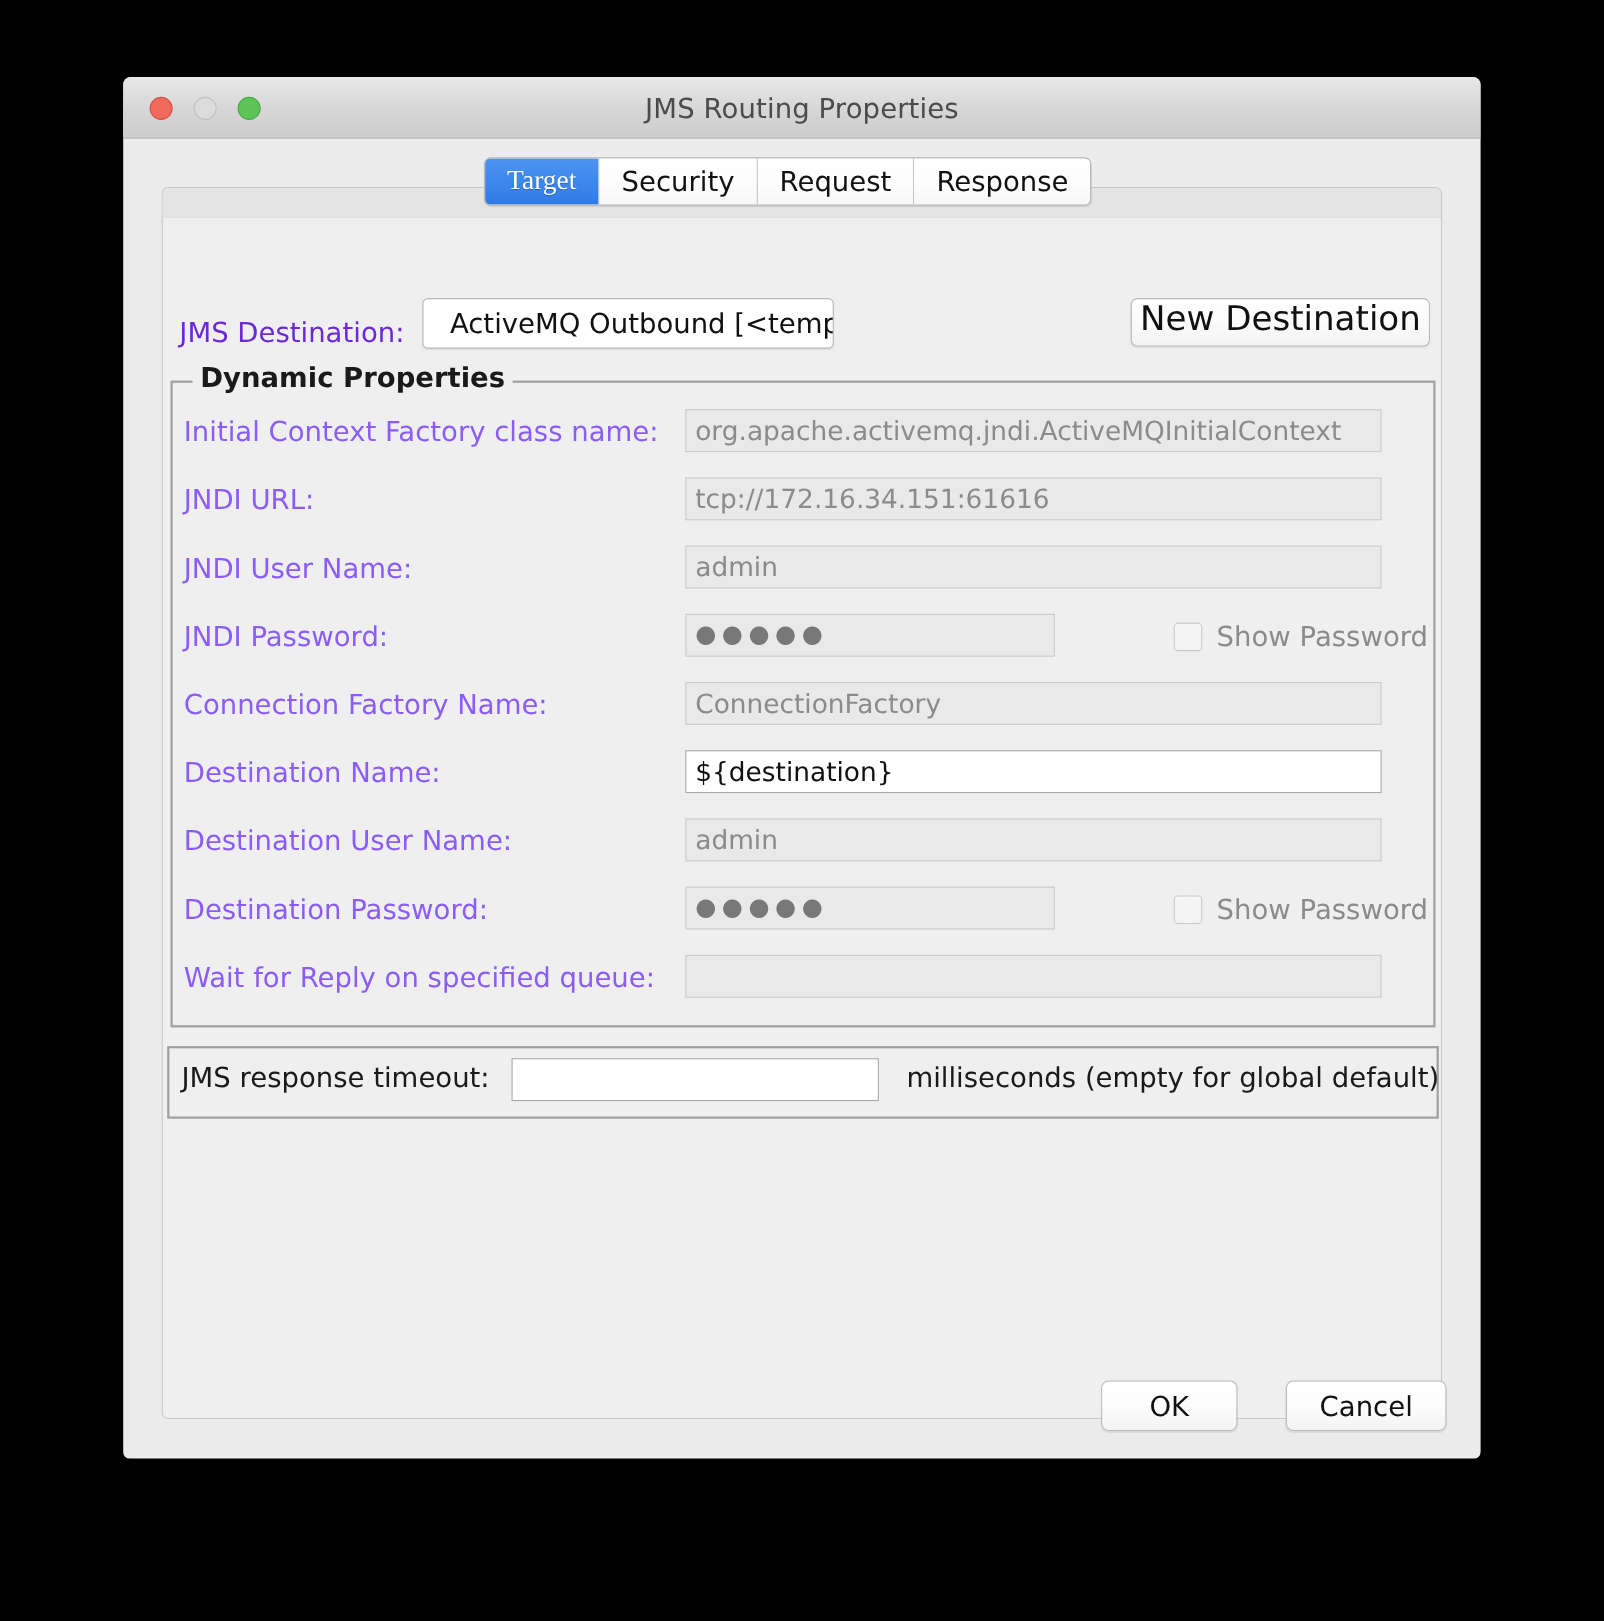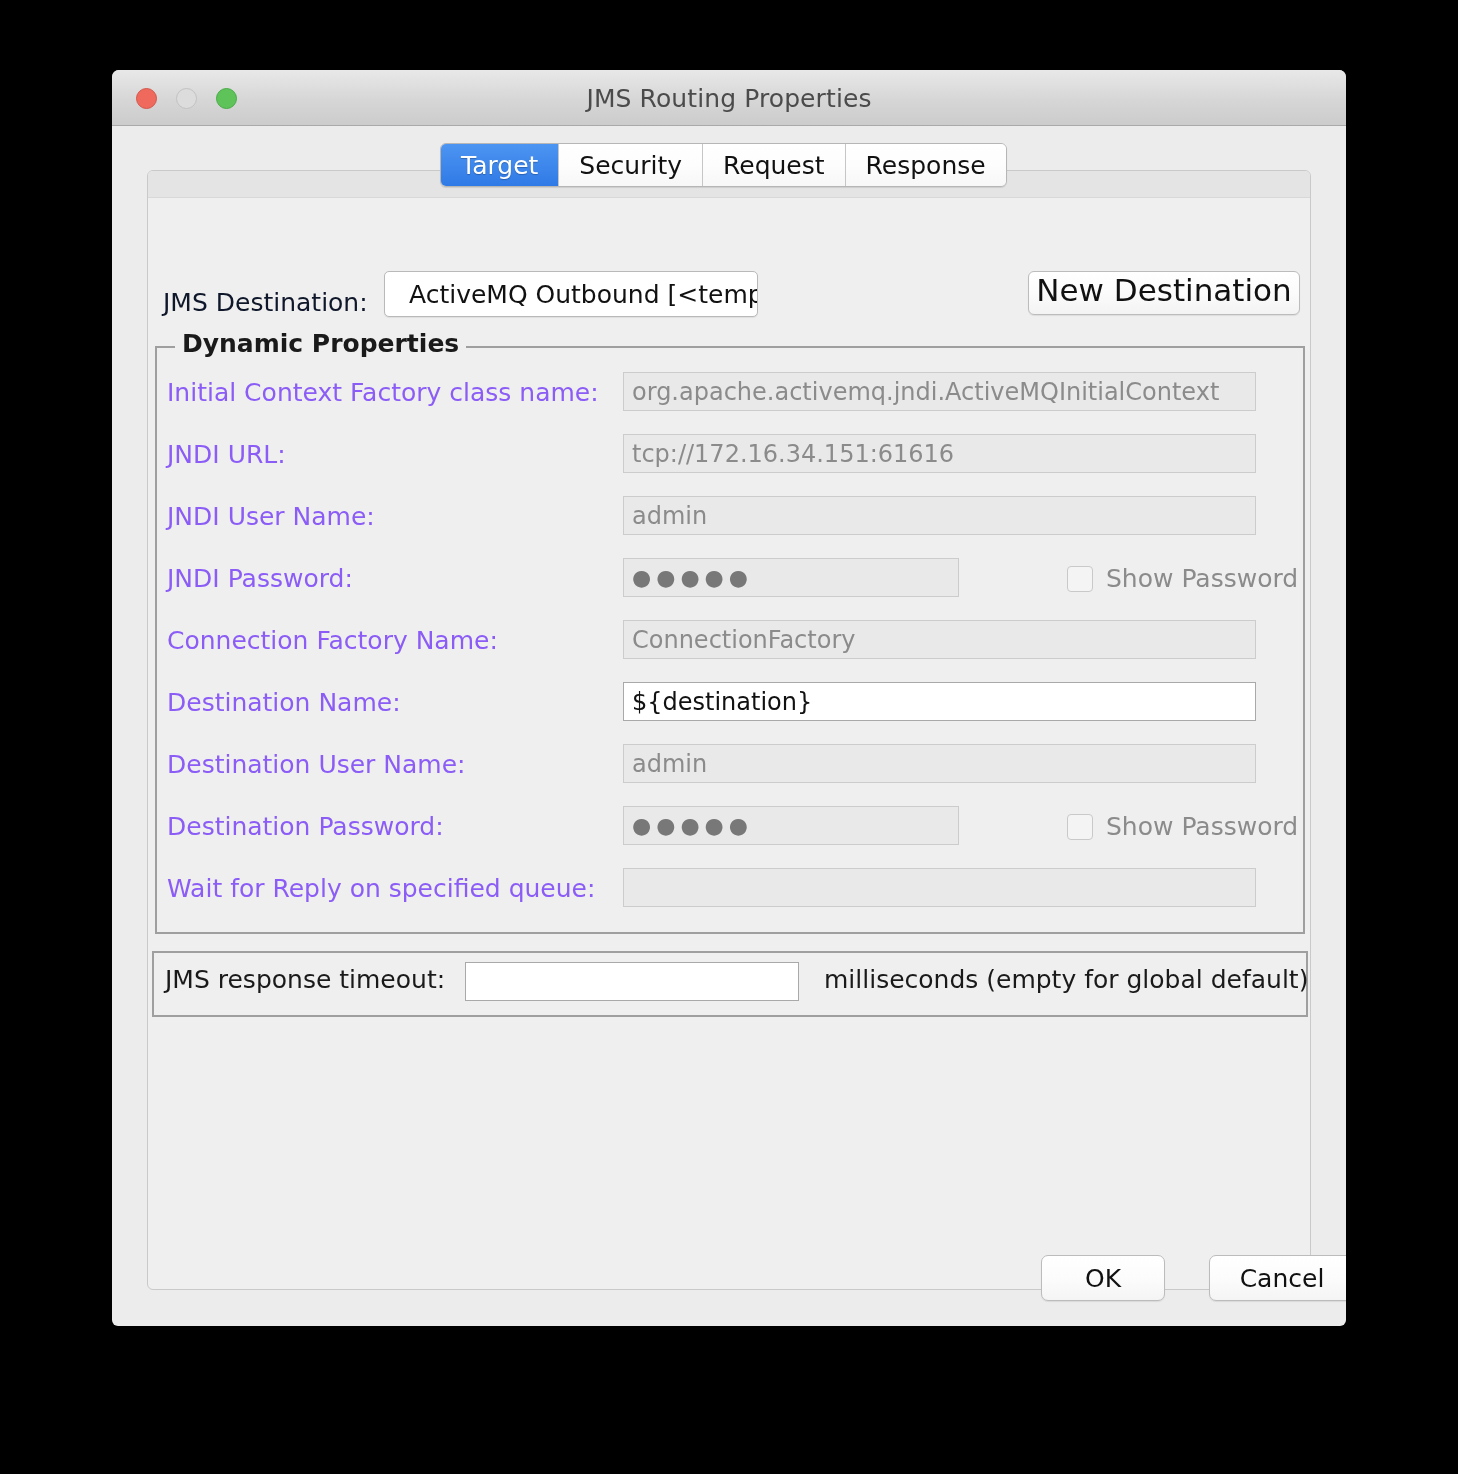--- a/index.html
+++ b/index.html
@@ -64,20 +64,21 @@
     color: #111;
     background: linear-gradient(to bottom, #ffffff 0%, #fdfdfd 50%, #f7f7f7 100%);
     border-right: 1px solid #c6c6c6;
     cursor: default;
   }
   .tab:last-child { border-right: none; }
   .tab.active {
     background: linear-gradient(to bottom, #4d95f2 0%, #2f7ae6 100%);
     color: #ffffff;
     text-shadow: 0 1px 1px rgba(0,0,0,0.25);
+    font-family: Liberation Serif, serif;
   }
 
   
   #tabpanel {
     position: absolute;
     left: 35px; top: 100px;
     width: 1164px; height: 1120px;
     background: #efefef;
     border: 1px solid #c9c9c9;
     border-radius: 6px;
@@ -87,21 +88,21 @@
     left: 0; top: 0; right: 0;
     height: 27px;
     background: #e4e4e4;
     border-bottom: 1px solid #d8d8d8;
     border-radius: 5px 5px 0 0;
   }
 
   
   .lbl {
     font-size: 25px;
-    color: #0f172a;
+    color: #6d28d9;
     white-space: nowrap;
   }
 
   
   #dest-label { position: absolute; left: 15px;  top: 117px; }
 
   #dest-combo {
     position: absolute;
     left: 236px; top: 100px;
     width: 374px; height: 46px;
@@ -216,21 +217,20 @@
   .footer-btn {
     position: absolute;
     height: 46px;
     background: linear-gradient(to bottom, #ffffff 0%, #fcfcfc 50%, #f4f4f4 100%);
     border: 1px solid #bcbcbc;
     border-radius: 7px;
     box-shadow: 0 1px 1px rgba(0,0,0,0.08);
     display: flex; align-items: center; justify-content: center;
     font-size: 25px; color: #111;
     cursor: default;
-    margin-left: 40px;
   }
   #ok-btn     { left: 889px;  top: 1185px; width: 124px; }
   #cancel-btn { left: 1057px; top: 1185px; width: 146px; }
 </style>
 </head>
 <body>
 
 <div id="window">
 
   <div id="titlebar">

